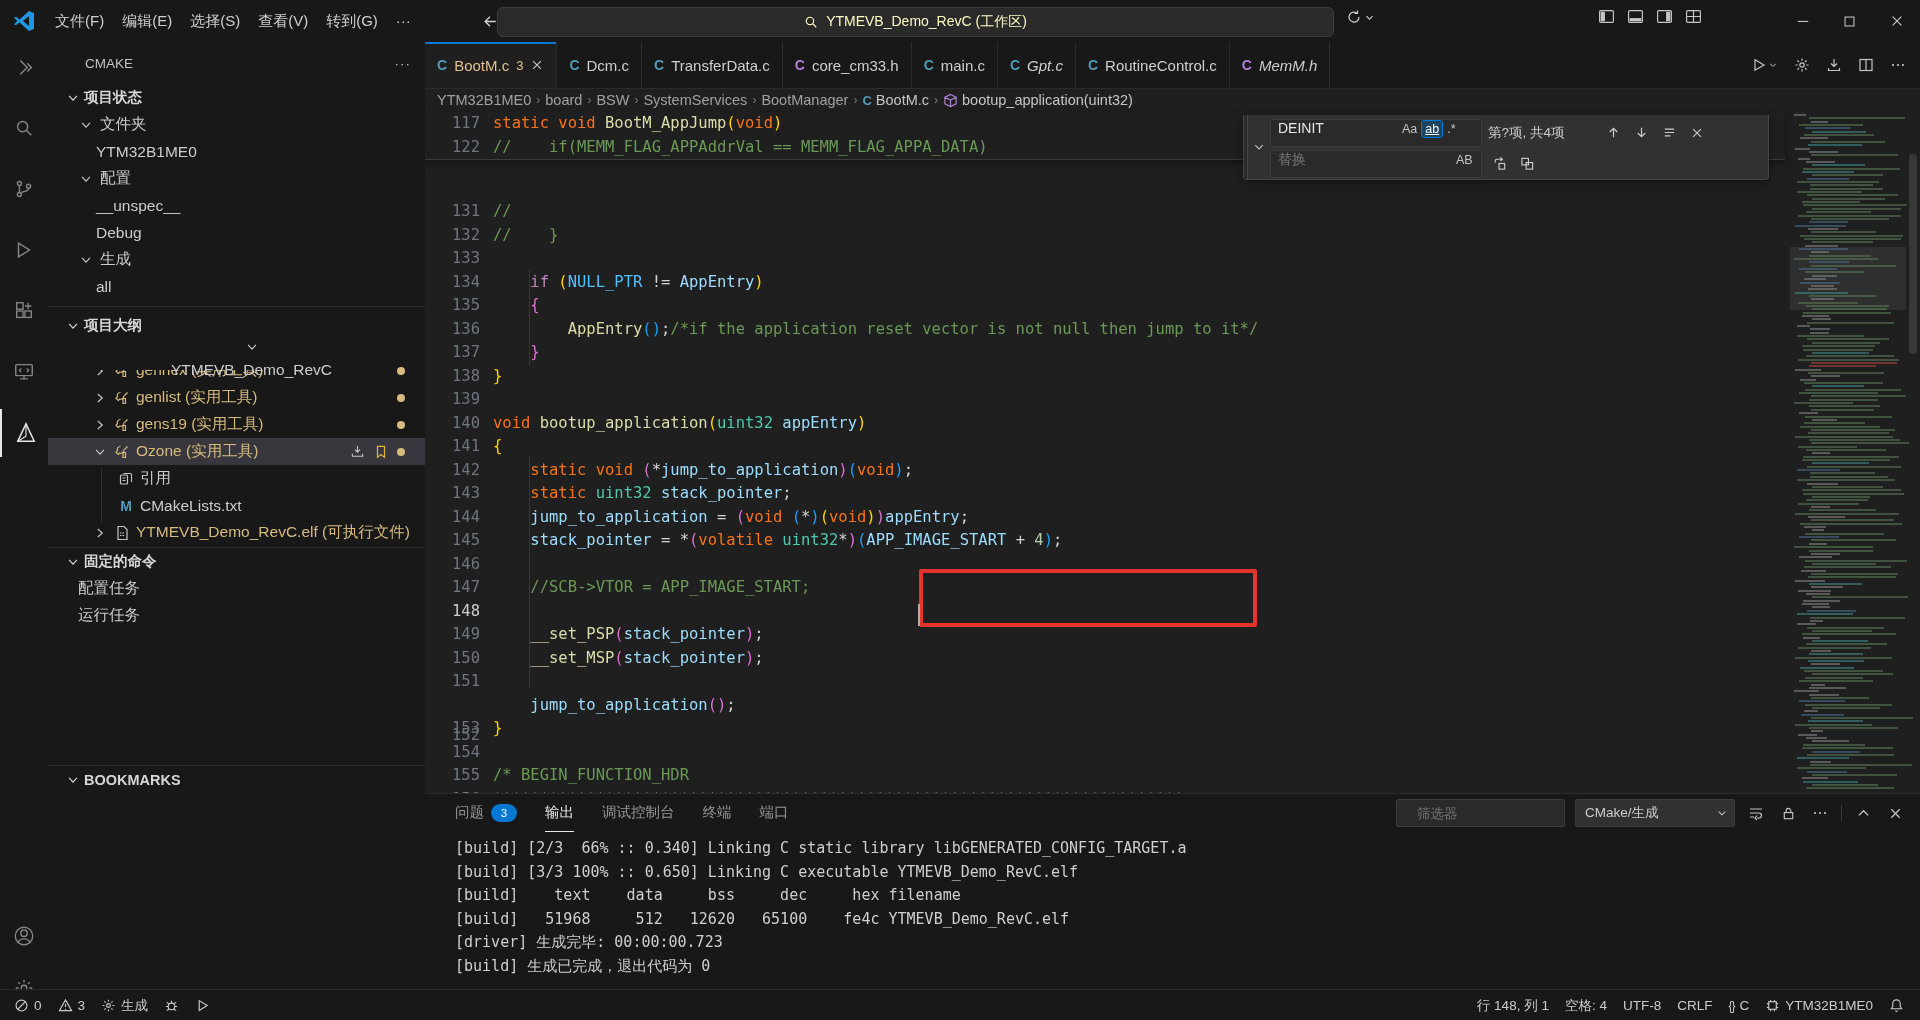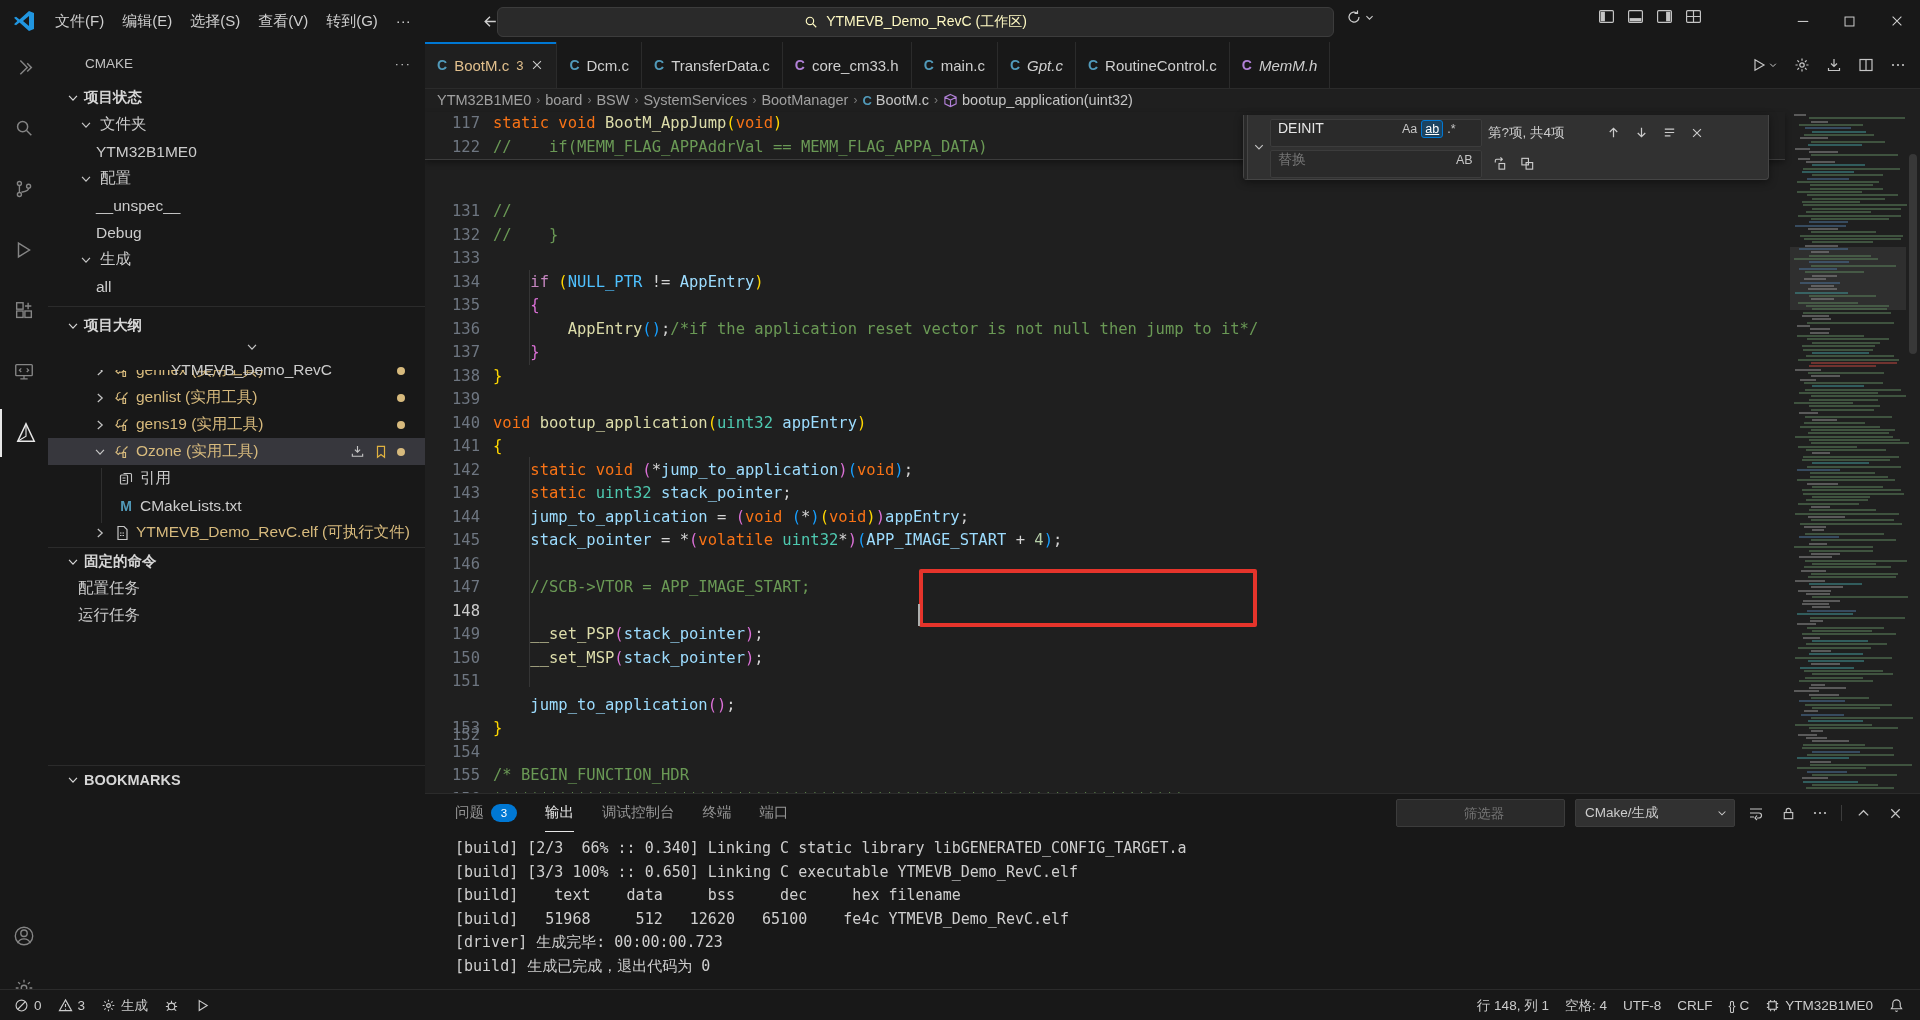--- a/index.html
+++ b/index.html
@@ -99,22 +99,22 @@
 
   
   #panel{position:absolute;left:425px;top:793px;width:1495px;height:196px;background:#181818;border-top:1px solid #2b2b2b;}
   #panel-tabs{position:absolute;left:30px;top:0;height:37px;display:flex;gap:28px;align-items:center;}
   .ptab{color:#969696;font-size:14.5px;height:37px;display:flex;align-items:center;gap:7px;}
   .ptab.active{color:#e7e7e7;border-bottom:1px solid #e7e7e7;}
   .pbadge{background:#0078d4;color:#fff;font-size:11.5px;min-width:18px;height:18px;border-radius:9px;
           display:flex;align-items:center;justify-content:center;padding:0 4px;}
   #panel-right{position:absolute;right:14px;top:5px;display:flex;align-items:center;gap:10px;}
   #filter-box{width:167px;height:26px;background:#2a2a2a;border:1px solid #3c3c3c;border-radius:2px;display:flex;align-items:center;}
-  #filter-box input{background:transparent;border:none;outline:none;color:#e0e0e0;width:150px;padding:0 12px;
-          font-family:"Liberation Sans",sans-serif;font-size:13.5px;text-align:center;}
+  #filter-box input{background:transparent;border:none;outline:none;color:#e0e0e0;width:150px;padding:0 20px;
+          font-family:"Liberation Sans",sans-serif;font-size:13.5px;}
   #task-select{width:143px;height:26px;background:#313131;border:1px solid #3c3c3c;border-radius:2px;
           display:flex;align-items:center;justify-content:space-between;padding:0 6px 0 9px;font-size:13.5px;color:#cccccc;}
   .p-ic{width:22px;height:22px;display:flex;align-items:center;justify-content:center;color:#c5c5c5;}
   .p-div{width:1px;height:16px;background:#3c3c3c;}
   #output{position:absolute;left:30px;top:43px;font-family:"DejaVu Sans Mono",monospace;font-size:15px;color:#cfcfcf;
           line-height:23.5px;white-space:pre;}
 
   
   #statusbar{position:absolute;left:0;top:989px;width:1920px;height:31px;background:#181818;border-top:1px solid #2b2b2b;
              display:flex;align-items:center;font-size:13.5px;color:#cccccc;}

